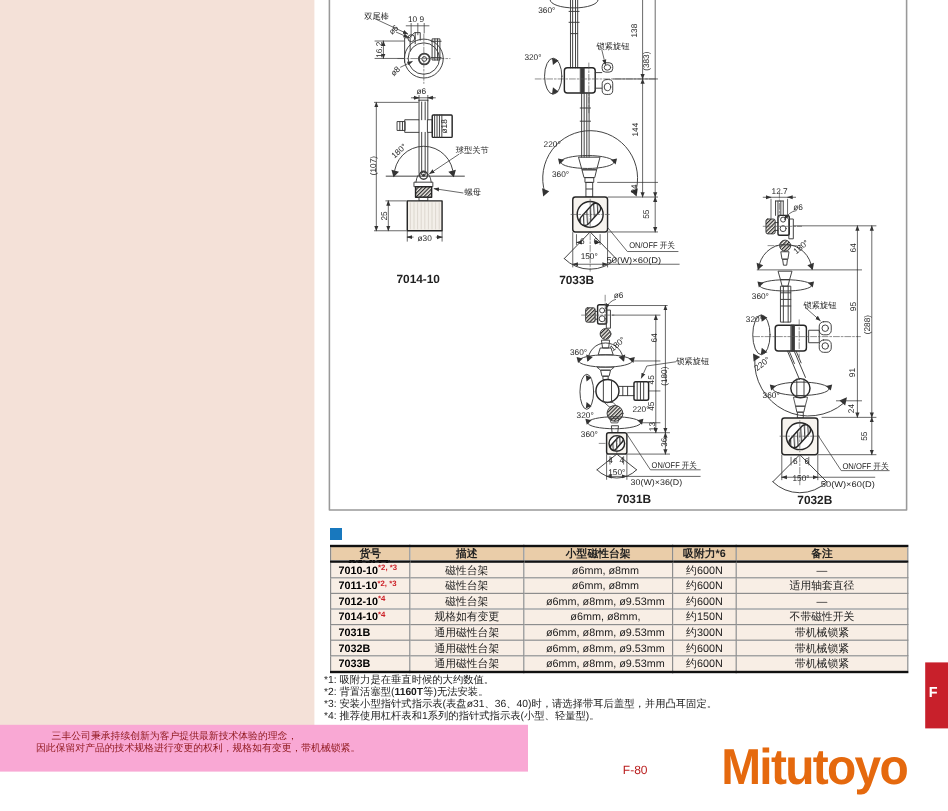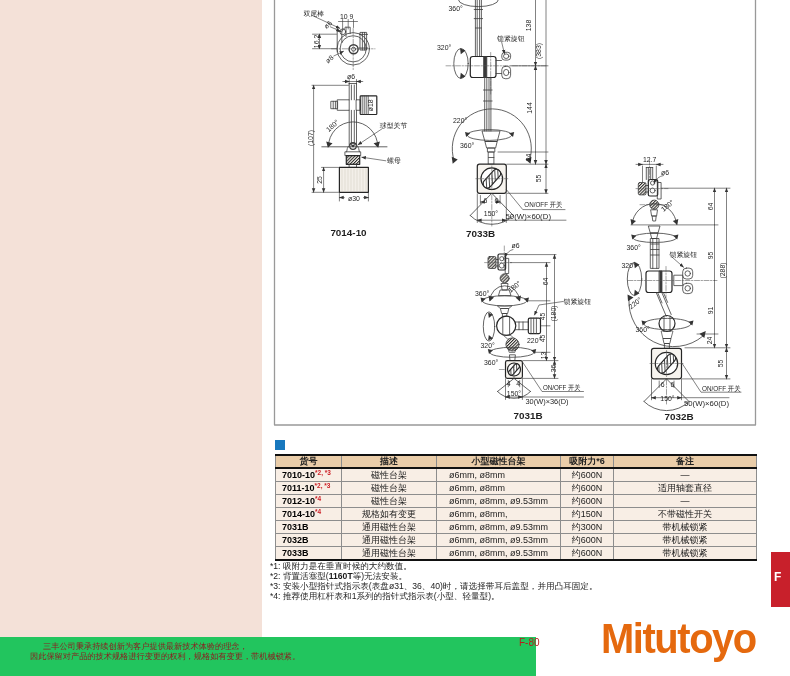--- a/index.html
+++ b/index.html
@@ -1,36 +1,36 @@
 <!DOCTYPE html>
 <html><head>
 <meta charset="utf-8">
 <style>
 html,body{margin:0;padding:0;}
 body{width:790px;height:676px;position:relative;overflow:hidden;background:#fff;
   font-family:"Liberation Sans",sans-serif;}
 .abs{position:absolute;}
 #pink{left:0;top:0;width:262px;height:637px;background:#f4e1d8;}
-#redband{left:0;top:637px;width:536px;height:39px;background:#22c55e;}
+#redband{left:0;top:604px;width:440px;height:39px;background:#f9a8d4;}
 #redband .t{position:absolute;color:#8f181d;font-size:8.2px;line-height:9px;white-space:nowrap;}
 #f80{left:519px;top:637px;font-size:10px;color:#b91c1c;}
 #logo{left:601px;top:615px;font-size:42px;font-weight:bold;color:#e5690e;
   transform:scaleX(0.95);transform-origin:left top;letter-spacing:-1.5px;}
 #ftab{left:771px;top:552px;width:19px;height:55px;background:#c8202b;color:#fff;
   font-size:12px;font-weight:bold;text-align:left;padding-top:18px;box-sizing:border-box;padding-left:3px;}
 #spech{left:275px;top:436px;height:14px;}
 #spech .sq{position:absolute;left:0;top:4px;width:10px;height:10px;background:#1878be;}
 #spech .tx{position:absolute;left:13px;top:16px;font-size:19px;font-weight:bold;color:#111;white-space:nowrap;}
 table.spec{position:absolute;left:275px;top:454px;border-collapse:collapse;table-layout:fixed;
   font-size:9px;color:#1c1c1c;}
 table.spec td{border:1px solid #8d8d8d;padding:0;text-align:center;height:12px;line-height:12px;
   background:#f8eee5;overflow:hidden;white-space:nowrap;}
 table.spec tr.hd td{background:#eacda9;border-bottom:2px solid #111;font-weight:bold;color:#222;height:8px;line-height:11px;}
 table.spec td.c1{text-align:left;padding-left:6px;font-weight:bold;color:#000;}
-table.spec td.c3{text-align:left;padding-left:12px;}
+table.spec td.c3{text-align:center;padding-left:12px;}
 table.spec tr.hd td.c1,table.spec tr.hd td.c3{text-align:center;padding-left:0;font-weight:bold;}
 table.spec sup{color:#cc2027;font-size:6.5px;font-weight:bold;vertical-align:baseline;position:relative;top:-3px;line-height:0;display:inline-block;height:0;overflow:visible;}
 #foot{left:270px;top:562px;font-size:8.6px;line-height:9.9px;color:#1c1c1c;white-space:nowrap;}
 </style>
 </head>
 <body>
 <div class="abs" id="pink"></div>
 <div class="abs" id="redband">
   <div class="t" style="left:43px;top:5px;">三丰公司秉承持续创新为客户提供最新技术体验的理念，</div>
   <div class="t" style="left:30px;top:15px;">因此保留对产品的技术规格进行变更的权利，规格如有变更，带机械锁紧。</div>

